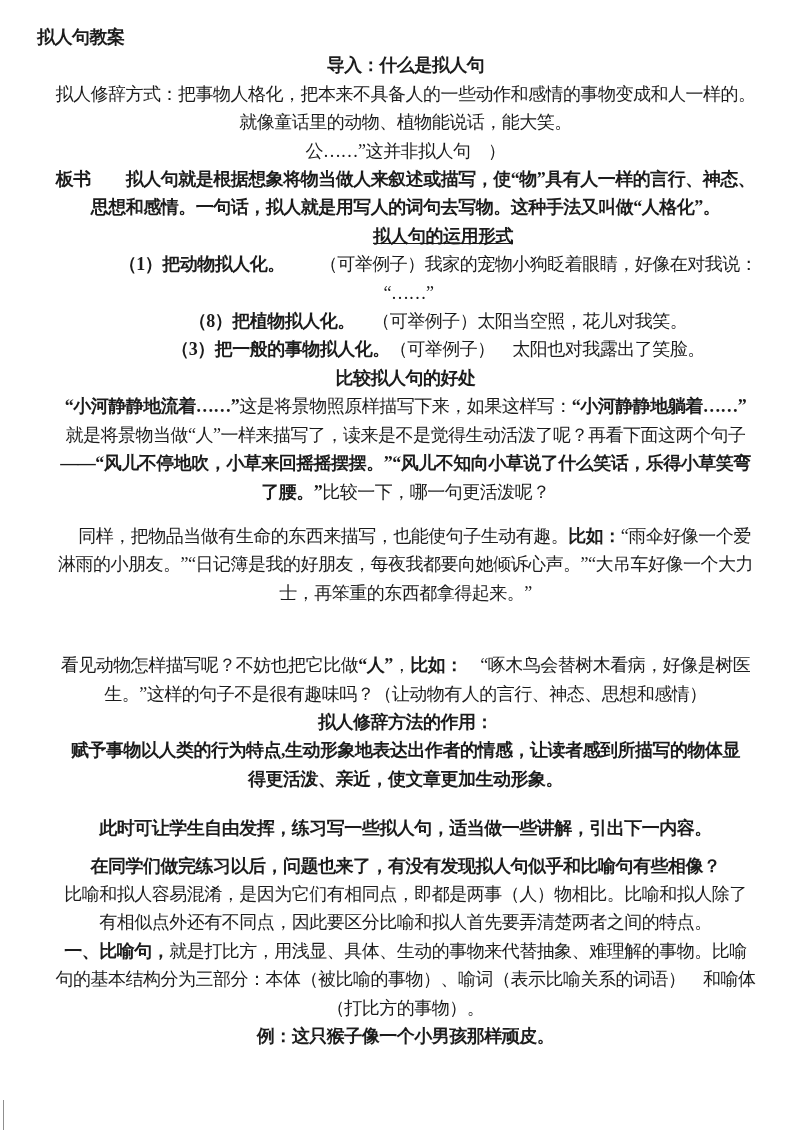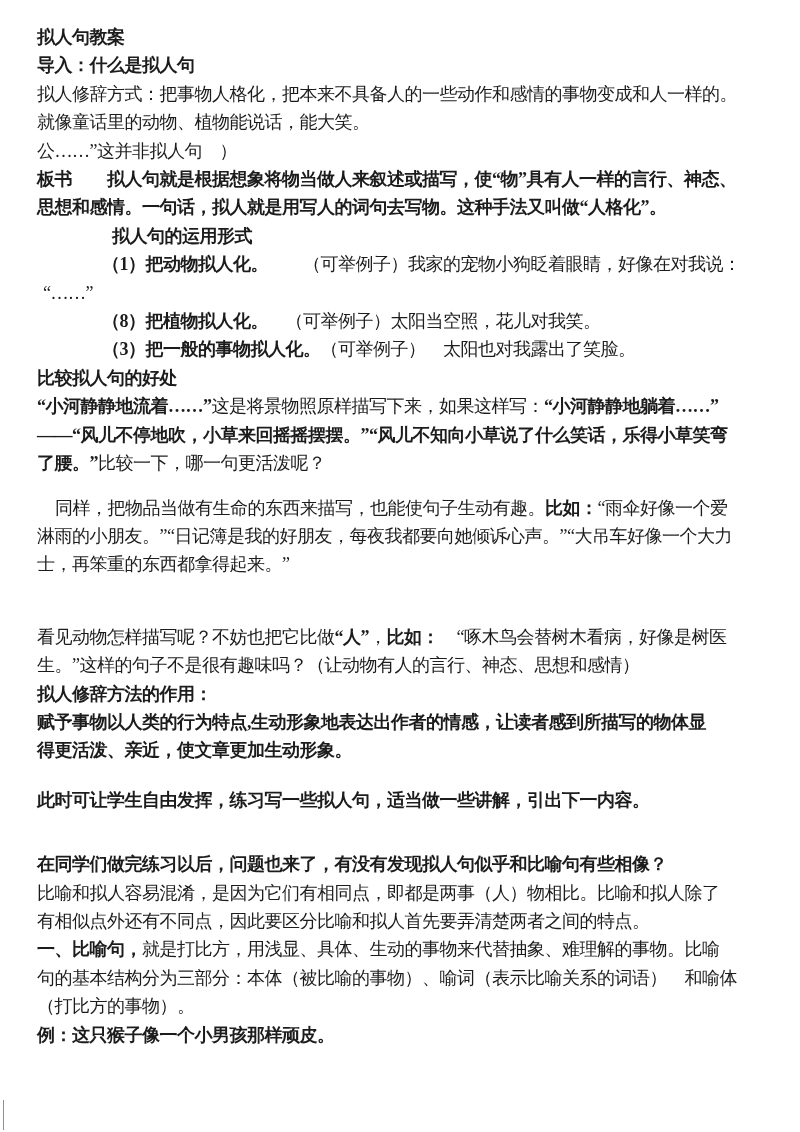--- a/index.html
+++ b/index.html
@@ -22,20 +22,21 @@
     height: 1132px;
     box-sizing: border-box;
     padding: 23px 26px 0 37px;
   }
   .ln {
     font-size: 18px;
     line-height: 28.4px;
     min-height: 28.4px;
     letter-spacing: -0.5px;
     white-space: pre;
+    text-align: center;
   }
   .ln.center { text-align: left; }
   .b { font-weight: bold; }
   .artifact {
     position: absolute;
     left: 3px;
     top: 1100px;
     width: 1px;
     height: 30px;
     background: #8f8f8f;
@@ -45,39 +46,40 @@
 <body>
 
 <div class="doc" id="doc">
     <div class="ln center"><span class="b">拟人句教案</span></div>
     <div class="ln"><span class="b">导入：什么是拟人句</span></div>
     <div class="ln"><span>拟人修辞方式：把事物人格化，把本来不具备人的一些动作和感情的事物变成和人一样的。</span></div>
     <div class="ln"><span>就像童话里的动物、植物能说话，能大笑。</span></div>
     <div class="ln"><span>公……”这并非拟人句　）</span></div>
     <div class="ln"><span class="b">板书　　拟人句就是根据想象将物当做人来叙述或描写，使“物”具有人一样的言行、神态、</span></div>
     <div class="ln"><span class="b">思想和感情。一句话，拟人就是用写人的词句去写物。这种手法又叫做“人格化”。</span></div>
-    <div class="ln" style="padding-left: 75px;"><span class="b">拟人句的运用形式</span></div>
+    <div class="ln" style="padding-left: 75px; text-decoration: underline;"><span class="b">拟人句的运用形式</span></div>
     <div class="ln" style="padding-left: 65px;"><span class="b">（1）把动物拟人化。</span><span>　　（可举例子）我家的宠物小狗眨着眼睛，好像在对我说：</span></div>
     <div class="ln" style="padding-left: 6px;"><span>“……”</span></div>
     <div class="ln" style="padding-left: 65px;"><span class="b">（8）把植物拟人化。</span><span>　（可举例子）太阳当空照，花儿对我笑。</span></div>
     <div class="ln" style="padding-left: 65px;"><span class="b">（3）把一般的事物拟人化。</span><span>（可举例子）　太阳也对我露出了笑脸。</span></div>
     <div class="ln" style=""><span class="b">比较拟人句的好处</span></div>
     <div class="ln"><span class="b">“小河静静地流着……”</span><span>这是将景物照原样描写下来，如果这样写：</span><span class="b">“小河静静地躺着……”</span></div>
+    <div class="ln"><span>就是将景物当做“人”一样来描写了，读来是不是觉得生动活泼了呢？再看下面这两个句子</span></div>
     <div class="ln"><span class="b">——“风儿不停地吹，小草来回摇摇摆摆。”“风儿不知向小草说了什么笑话，乐得小草笑弯</span></div>
     <div class="ln"><span class="b">了腰。”</span><span>比较一下，哪一句更活泼呢？</span></div>
     <div class="ln" style="margin-top: 16px; margin-left: 18px;"><span>同样，把物品当做有生命的东西来描写，也能使句子生动有趣。</span><span class="b">比如：</span><span>“雨伞好像一个爱</span></div>
     <div class="ln"><span>淋雨的小朋友。”“日记簿是我的好朋友，每夜我都要向她倾诉心声。”“大吊车好像一个大力</span></div>
     <div class="ln"><span>士，再笨重的东西都拿得起来。”</span></div>
     <div class="ln" style="margin-top: 44px;"><span>看见动物怎样描写呢？不妨也把它比做</span><span class="b">“人”</span><span>，</span><span class="b">比如：</span><span>　“啄木鸟会替树木看病，好像是树医</span></div>
     <div class="ln"><span>生。”这样的句子不是很有趣味吗？（让动物有人的言行、神态、思想和感情）</span></div>
     <div class="ln"><span class="b">拟人修辞方法的作用：</span></div>
     <div class="ln"><span class="b">赋予事物以人类的行为特点,生动形象地表达出作者的情感，让读者感到所描写的物体显</span></div>
     <div class="ln"><span class="b">得更活泼、亲近，使文章更加生动形象。</span></div>
     <div class="ln" style="margin-top: 21px;"><span class="b">此时可让学生自由发挥，练习写一些拟人句，适当做一些讲解，引出下一内容。</span></div>
-    <div class="ln" style="margin-top: 36px; font-family: Liberation Serif, serif;"><span class="b">在同学们做完练习以后，问题也来了，有没有发现拟人句似乎和比喻句有些相像？</span></div>
+    <div class="ln" style="margin-top: 9px; font-family: Liberation Serif, serif;"><span class="b">在同学们做完练习以后，问题也来了，有没有发现拟人句似乎和比喻句有些相像？</span></div>
     <div class="ln"><span>比喻和拟人容易混淆，是因为它们有相同点，即都是两事（人）物相比。比喻和拟人除了</span></div>
     <div class="ln"><span>有相似点外还有不同点，因此要区分比喻和拟人首先要弄清楚两者之间的特点。</span></div>
     <div class="ln"><span class="b">一、比喻句，</span><span>就是打比方，用浅显、具体、生动的事物来代替抽象、难理解的事物。比喻</span></div>
     <div class="ln"><span>句的基本结构分为三部分：本体（被比喻的事物）、喻词（表示比喻关系的词语）　和喻体</span></div>
     <div class="ln"><span>（打比方的事物）。</span></div>
     <div class="ln"><span class="b">例：这只猴子像一个小男孩那样顽皮。</span></div>
   </div>
 <div class="artifact"></div>
 
 </body></html>

